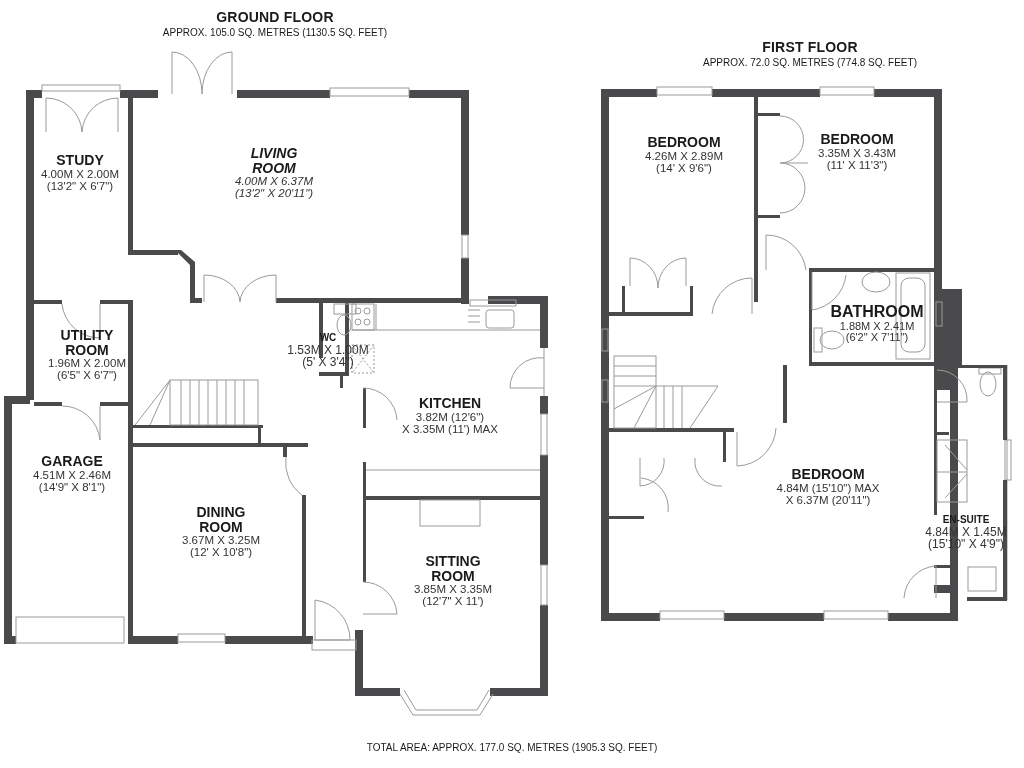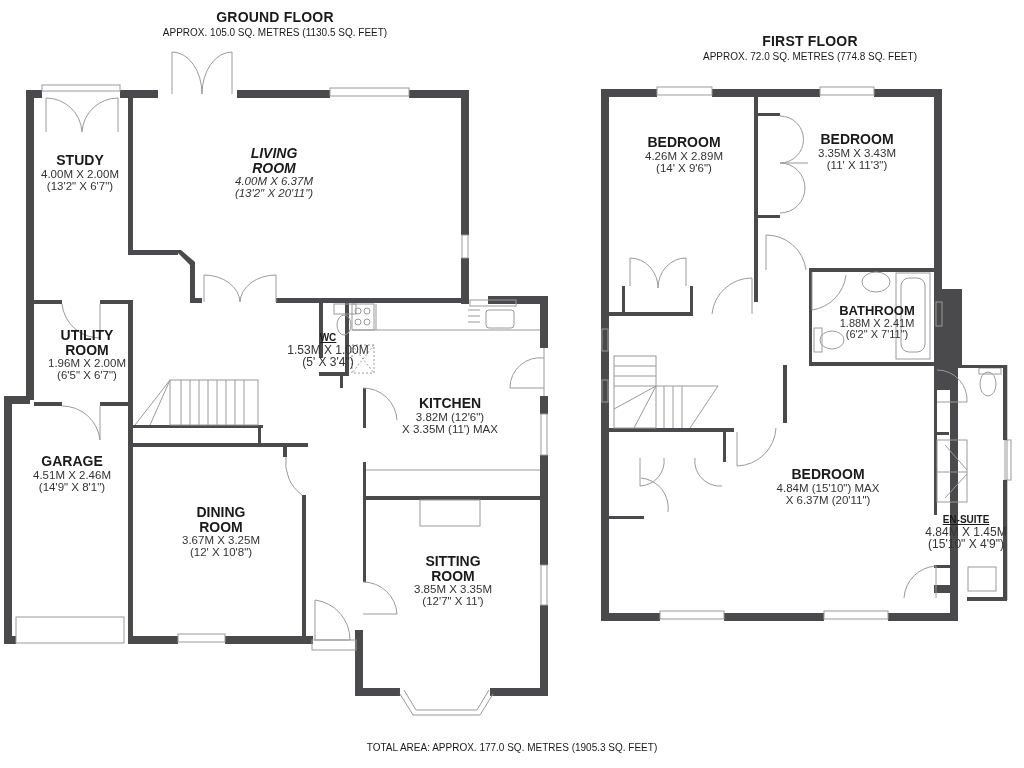--- a/index.html
+++ b/index.html
@@ -5,23 +5,23 @@
   html, body { margin:0; padding:0; background:#ffffff; }
   body { width:1024px; height:768px; position:relative; overflow:hidden; font-family:"Liberation Sans", sans-serif; color:#1a1a1a; }
   svg#plan { position:absolute; left:0; top:0; }
   .hdr { position:absolute; text-align:center; }
   .hdr .t { font-weight:bold; font-size:14px; letter-spacing:0.2px; line-height:19px; }
   .hdr .s { font-size:10px; line-height:11px; }
   .footer { position:absolute; left:0; width:1024px; top:742px; text-align:center; font-size:10px; }
   .room { position:absolute; text-align:center; transform:translateX(-50%); white-space:nowrap; line-height:1.05; }
   .room .n { font-weight:bold; font-size:14px; }
   .room .d { font-size:11.5px; color:#333; }
-  .room.sm .n { font-size:10px;text-decoration:underline; }
+  .room.sm .n { font-size:10px; }
   .room.sm .d { font-size:12px; }
-  .room.md .n { font-size:13px; }
+  .room.md .n { font-size:16px; }
   .room.md .d { font-size:11px; }
 </style>
 </head>
 <body>
 
 <svg id="plan" width="1024" height="768" viewBox="0 0 1024 768" xmlns="http://www.w3.org/2000/svg">
 
   <g>
     <g fill="#4a4a4c">
 
@@ -245,21 +245,21 @@
       <rect x="967" y="597" width="40" height="4"></rect>
       <rect x="967" y="365" width="40" height="3"></rect>
     </g>
   </g>
 </svg>
 
 <div class="hdr" style="left:130px; top:8px; width:290px;">
   <div class="t">GROUND FLOOR</div>
   <div class="s">APPROX. 105.0 SQ. METRES (1130.5 SQ. FEET)</div>
 </div>
-<div class="hdr" style="left:670px; top:32px; width:280px;">
+<div class="hdr" style="left:670px; top:38px; width:280px;">
   <div class="t">FIRST FLOOR</div>
   <div class="s">APPROX. 72.0 SQ. METRES (774.8 SQ. FEET)</div>
 </div>
 
 <div class="room" style="left:80px; top:153px;">
   <div class="n">STUDY</div>
   <div class="d">4.00M X 2.00M</div>
   <div class="d">(13'2" X 6'7")</div>
 </div>
 <div class="room" style="left:274px; top:146px;font-style:italic;">

